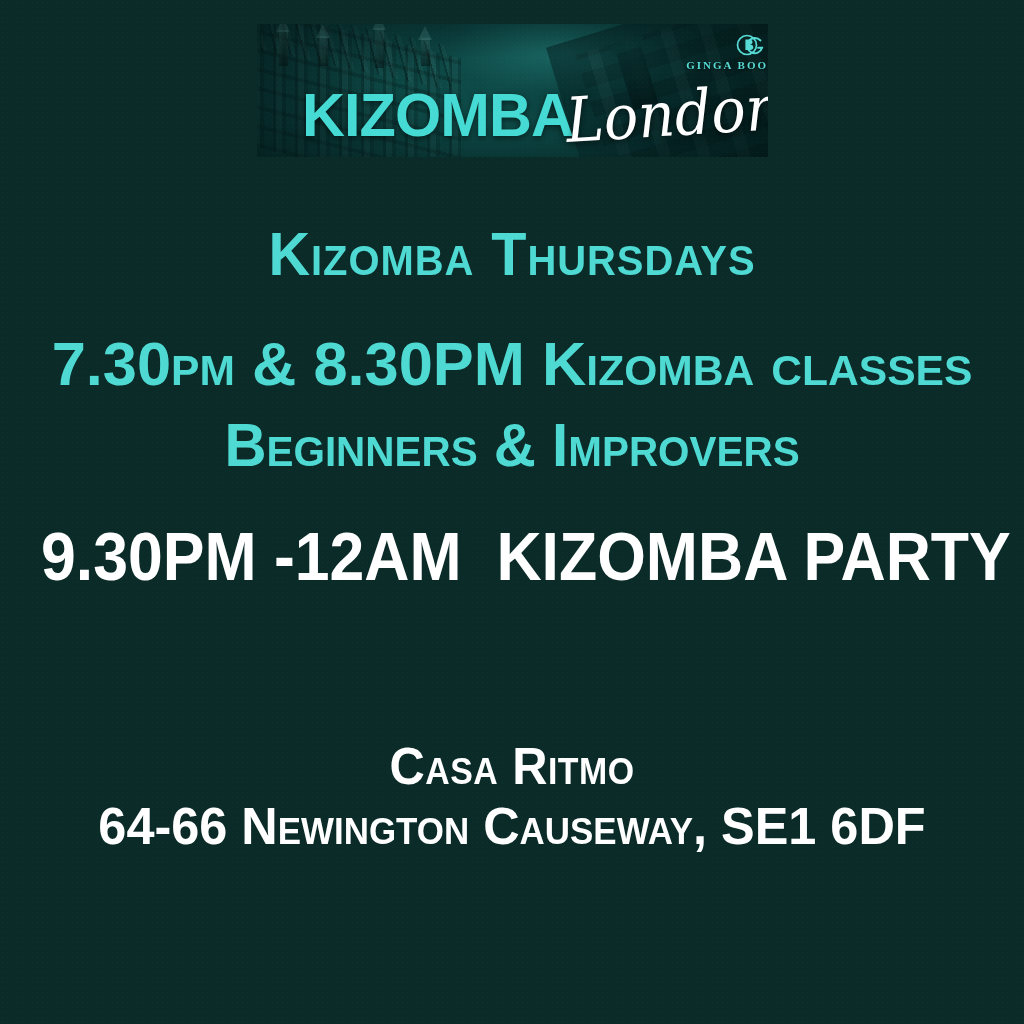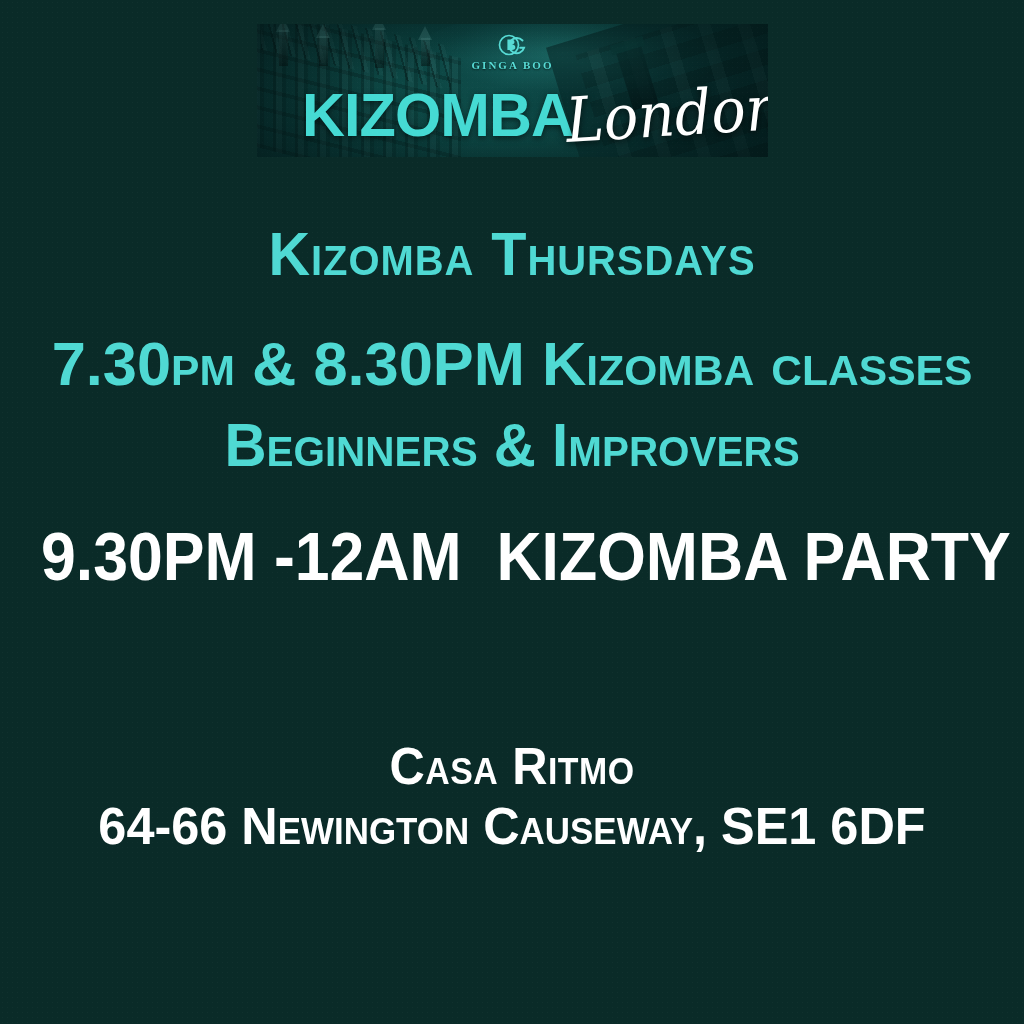--- a/index.html
+++ b/index.html
@@ -147,21 +147,21 @@
     background: radial-gradient(ellipse at 50% 50%, rgba(0,0,0,0) 35%, rgba(3,24,24,0.55) 100%);
   }
 
   
   .logo {
     position: absolute;
     left: 0; right: 0;
     top: 8px;
     display: flex;
     flex-direction: column;
-    align-items: center;
+    align-items: flex-end;
     z-index: 4;
   }
   .logo-mark {
     width: 34px;
     height: 26px;
     position: relative;
   }
   .logo-mark svg { display: block; }
   .logo-word {
     margin-top: 1px;

